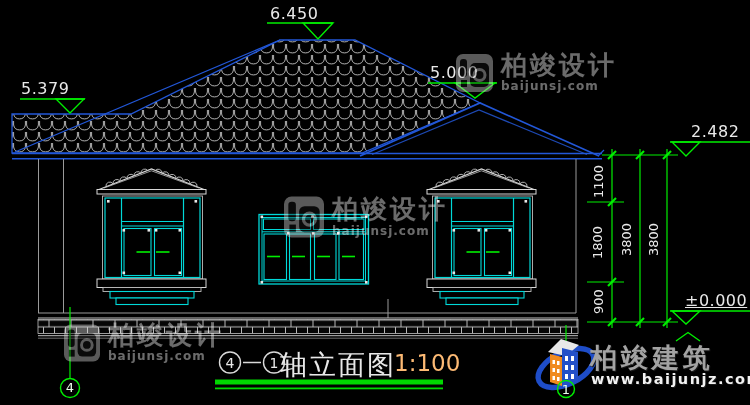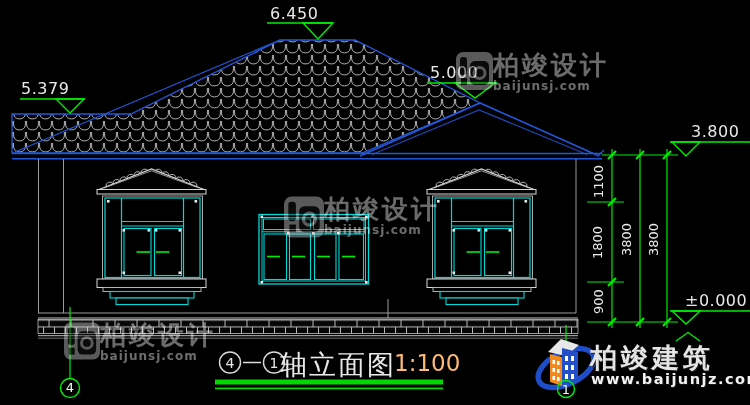--- a/index.html
+++ b/index.html
@@ -7,24 +7,24 @@
           font-family:"DejaVu Sans","Liberation Sans",sans-serif;}
   svg{display:block;}
   .abs{position:absolute;}
   .lvl{color:#e9e9e9;font-size:16px;letter-spacing:0.5px;white-space:nowrap;}
   .dim{color:#e9e9e9;font-size:13px;white-space:nowrap;text-align:center;
        transform:rotate(-90deg);}
   .axis-digit{color:#eaffea;font-size:13px;text-align:center;white-space:nowrap;}
   .title-digit{color:#e8e8e8;font-size:14px;text-align:center;white-space:nowrap;}
   .title-text{color:#e8e8e8;font-size:27px;letter-spacing:2px;white-space:nowrap;}
   .title-scale{color:#fdba74;font-size:23px;white-space:nowrap;}
-  .wm{opacity:0.42;color:#fff;display:flex;align-items:flex-start;pointer-events:none;}
+  .wm{opacity:0.42;color:#fff;display:flex;align-items:center;gap:8px;pointer-events:none;}
   .wm .wm-brand{font-size:26px;font-weight:bold;letter-spacing:3px;line-height:1.05;white-space:nowrap;}
   .wm .wm-domain{font-size:12px;font-weight:bold;letter-spacing:1px;white-space:nowrap;}
-  .brand-name{color:#e5e5e5;font-size:27px;font-weight:900;letter-spacing:4px;white-space:nowrap;
+  .brand-name{color:#a3a3a3;font-size:27px;font-weight:900;letter-spacing:4px;white-space:nowrap;
               text-shadow:1px 1px 0 #1a1a1a;}
   .brand-url{color:#f2f2f2;font-size:14.5px;font-weight:bold;letter-spacing:1.5px;white-space:nowrap;
              text-shadow:1px 1px 0 #1a1a1a;}
 </style>
 </head>
 <body>
 
 <div id="canvas">
 
   <svg class="abs" style="left:0;top:0;" width="750" height="405" viewBox="0 0 750 405">
@@ -181,22 +181,22 @@
       <line x1="243" y1="362.5" x2="261" y2="362.5" stroke="#d9d9d9" stroke-width="1.5"></line>
       <circle cx="274" cy="362.5" r="10.5" fill="none" stroke="#d9d9d9" stroke-width="1.4"></circle>
       <rect x="215" y="379.5" width="228" height="5" fill="#00d800"></rect>
       <rect x="215" y="387.5" width="228" height="1.8" fill="#00d800"></rect>
     </g>
   </svg>
 
   <div class="abs lvl" style="left:270px;top:4px;">6.450</div>
   <div class="abs lvl" style="left:21px;top:79px;">5.379</div>
   <div class="abs lvl" style="left:430px;top:63px;">5.000</div>
-  <div class="abs lvl" style="left:691px;top:122px;">3.800</div>
-  <div class="abs lvl" style="left:685px;top:291px;">±0.000</div>
+  <div class="abs lvl" style="left:691px;top:122px;">2.482</div>
+  <div class="abs lvl" style="left:685px;top:291px;text-decoration:underline;">±0.000</div>
 
   <div class="abs dim" style="left:581px;top:174px;width:34px;">1100</div>
   <div class="abs dim" style="left:580px;top:235px;width:34px;">1800</div>
   <div class="abs dim" style="left:585px;top:294px;width:26px;">900</div>
   <div class="abs dim" style="left:609px;top:232px;width:34px;">3800</div>
   <div class="abs dim" style="left:636px;top:232px;width:34px;">3800</div>
 
   <div class="abs axis-digit" style="left:63px;top:380px;width:14px;">4</div>
 
   <div class="abs title-digit" style="left:223px;top:355px;width:14px;">4</div>

